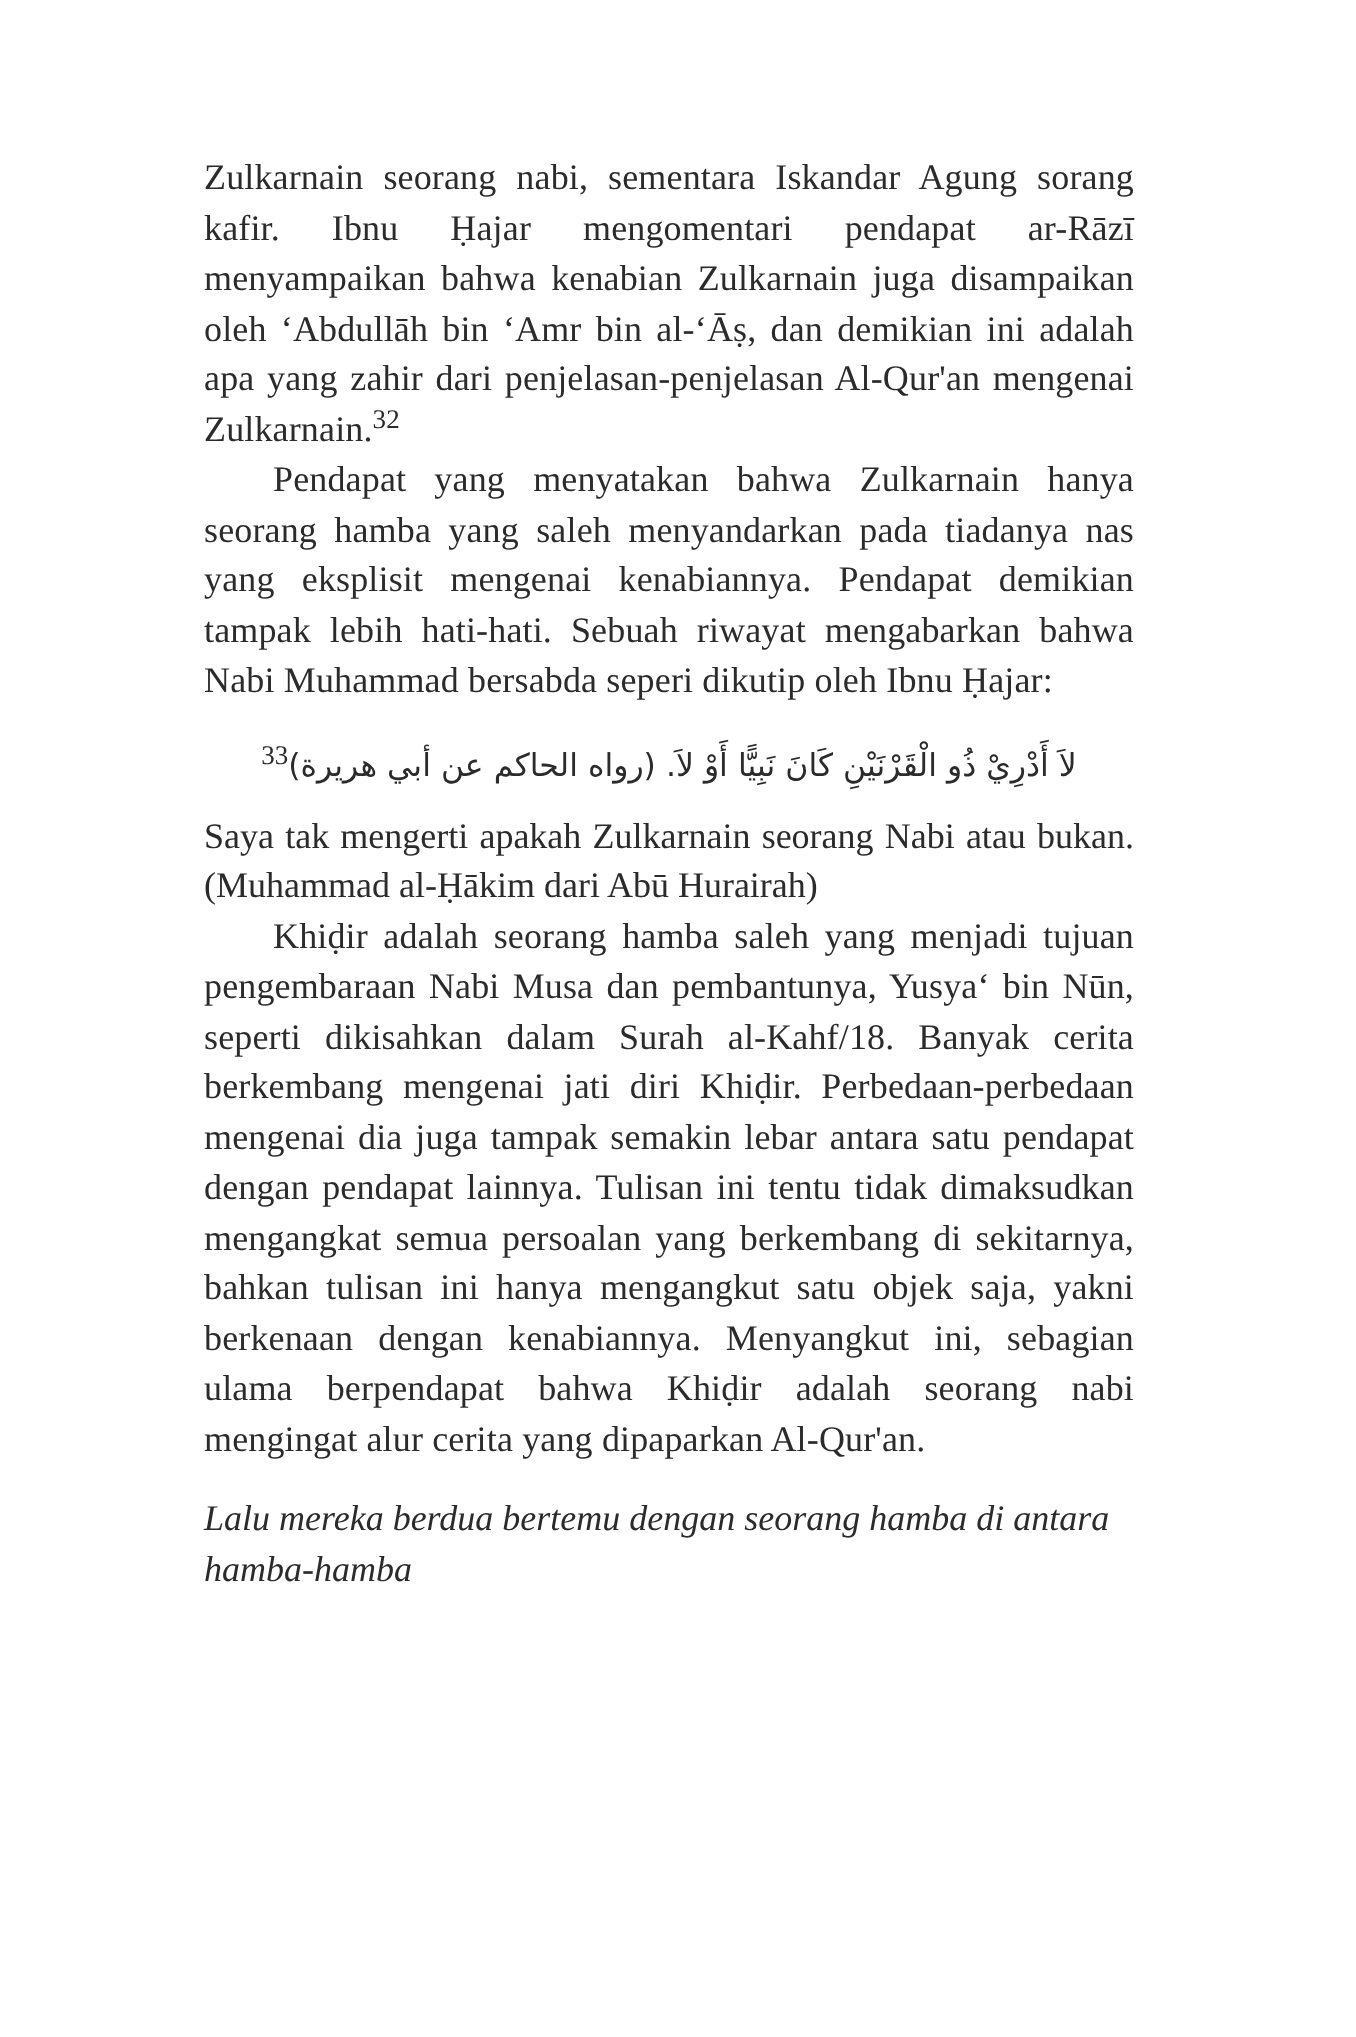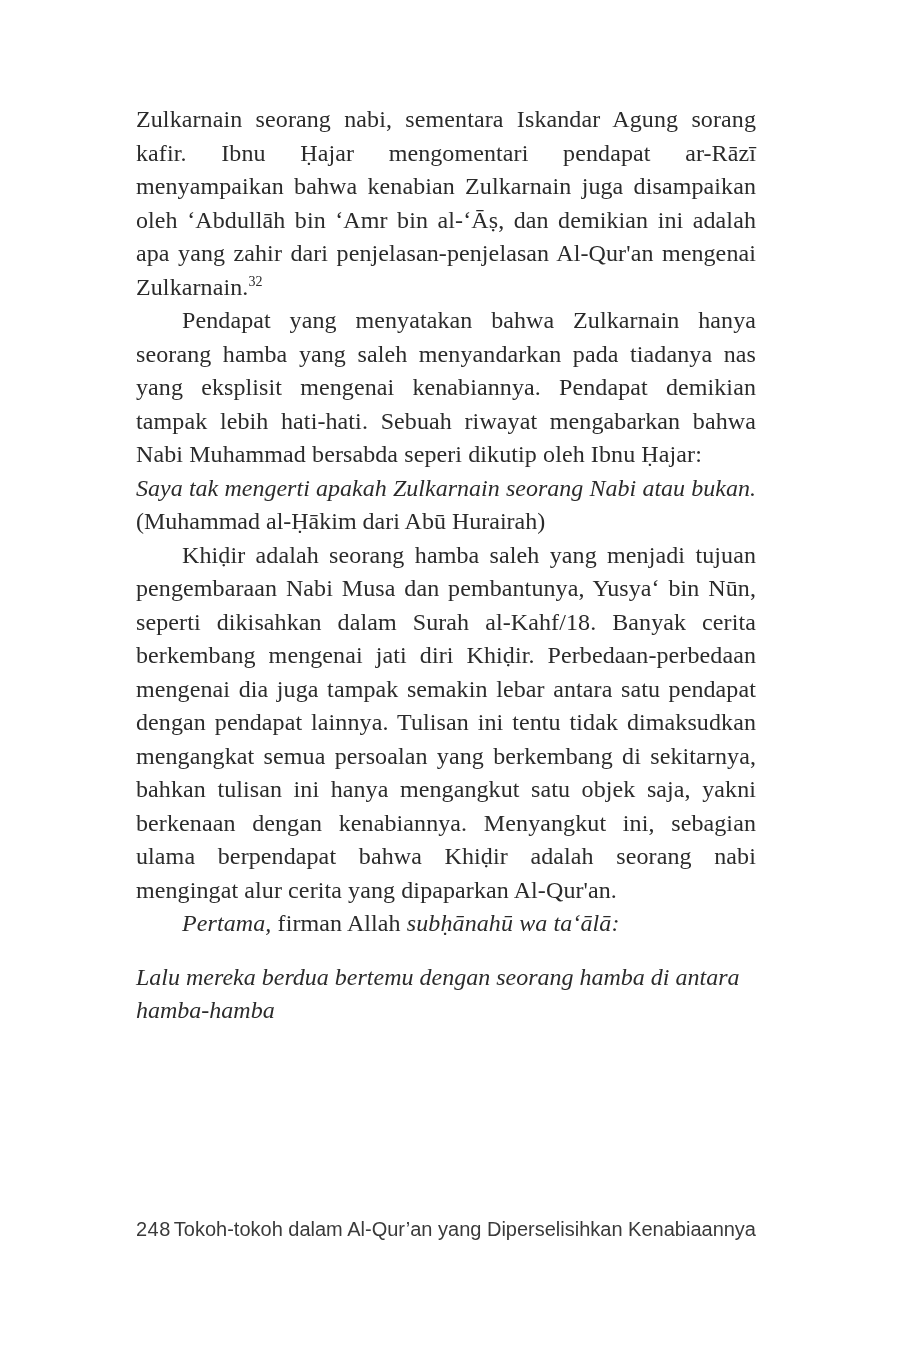--- a/index.html
+++ b/index.html
@@ -26,21 +26,21 @@
   }
   p.body {
     margin: 0;
     font-size: 24px;
     line-height: 33.5px;
     text-align: justify;
     letter-spacing: 0.1px;
   }
   p.indent { text-indent: 46px; }
   .fnote {
-    font-size: 14px;
+    font-size: 18px;
     line-height: 0;
     vertical-align: super;
   }
   .arabic-row {
     display: flex;
     justify-content: center;
     width: 620px;
     direction: rtl;
   }
   .arabic-hadith {
@@ -65,21 +65,21 @@
     font-family: "Liberation Serif", serif;
     direction: ltr;
     unicode-bidi: embed;
   }
   p.translation {
     margin: 0;
     font-size: 24px;
     line-height: 33.5px;
     text-align: justify;
   }
-  .ital { font-style: italic; }
+  .ital { }
   h3.section-heading {
     margin: 36px 0 0;
     font-size: 25px;
     font-weight: normal;
     line-height: 33.5px;
   }
   p.caption {
     margin: 20px 0 0;
     font-size: 24px;
     line-height: 33.5px;
@@ -104,31 +104,29 @@
 <body>
 
 <div class="page">
 
   <div class="text-block">
 
     <p class="body"><span>Zulkarnain seorang nabi, sementara Iskandar Agung sorang kafir. Ibnu Ḥajar mengomentari pendapat ar-Rāzī menyampaikan bahwa kenabian Zulkarnain juga disampaikan oleh ‘Abdullāh bin ‘Amr bin al-‘Āṣ, dan demikian ini adalah apa yang zahir dari penjelasan-penjelasan Al-Qur'an mengenai Zulkarnain.</span><sup class="fnote">32</sup></p>
 
     <p class="body indent">Pendapat yang menyatakan bahwa Zulkarnain hanya seorang hamba yang saleh menyandarkan pada tiadanya nas yang eksplisit mengenai kenabiannya. Pendapat demikian tampak lebih hati-hati. Sebuah riwayat mengabarkan bahwa Nabi Muhammad bersabda seperi dikutip oleh Ibnu Ḥajar:</p>
 
+    <div class="arabic-row arabic-hadith">
+      <span class="arabic-text"><span>لاَ أَدْرِيْ ذُو الْقَرْنَيْنِ كَانَ نَبِيًّا أَوْ لاَ. (رواه الحاكم عن أبي هريرة)</span><sup class="fnote">33</sup></span>
+    </div>
 
     <p class="translation"><span class="ital">Saya tak mengerti apakah Zulkarnain seorang Nabi atau bukan.</span><span> (Muhammad al-Ḥākim dari Abū Hurairah)</span></p>
 
 
     <p class="body indent">Khiḍir adalah seorang hamba saleh yang menjadi tujuan pengembaraan Nabi Musa dan pembantunya, Yusya‘ bin Nūn, seperti dikisahkan dalam Surah al-Kahf/18. Banyak cerita berkembang mengenai jati diri Khiḍir. Perbedaan-perbedaan mengenai dia juga tampak semakin lebar antara satu pendapat dengan pendapat lainnya. Tulisan ini tentu tidak dimaksudkan mengangkat semua persoalan yang berkembang di sekitarnya, bahkan tulisan ini hanya mengangkut satu objek saja, yakni berkenaan dengan kenabiannya. Menyangkut ini, sebagian ulama berpendapat bahwa Khiḍir adalah seorang nabi mengingat alur cerita yang dipaparkan Al-Qur'an.</p>
 
-    <p class="body indent"><span class="ital">Pertama,</span><span> firman Allah </span><span class="ital">subḥānahū wa ta‘ālā:</span></p>
 
 
     <p class="caption">Lalu mereka berdua bertemu dengan seorang hamba di antara hamba-hamba</p>
 
   </div>
 
-  <div class="footer">
-    <span class="page-number">248</span>
-    <span class="running-title">Tokoh-tokoh dalam Al-Qur’an yang Diperselisihkan Kenabiaannya</span>
-  </div>
 
 </div>
 
 </body></html>

